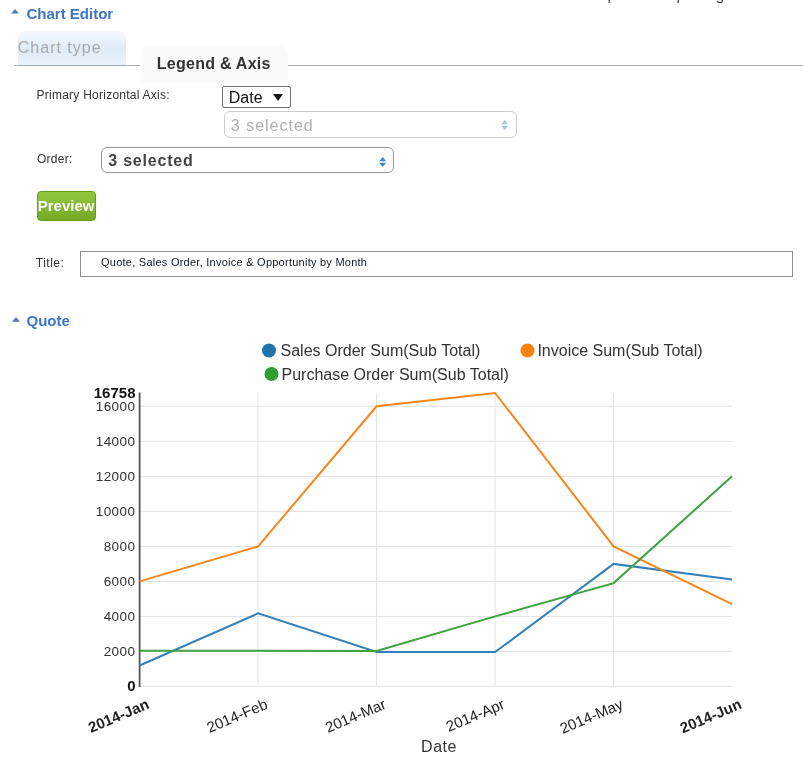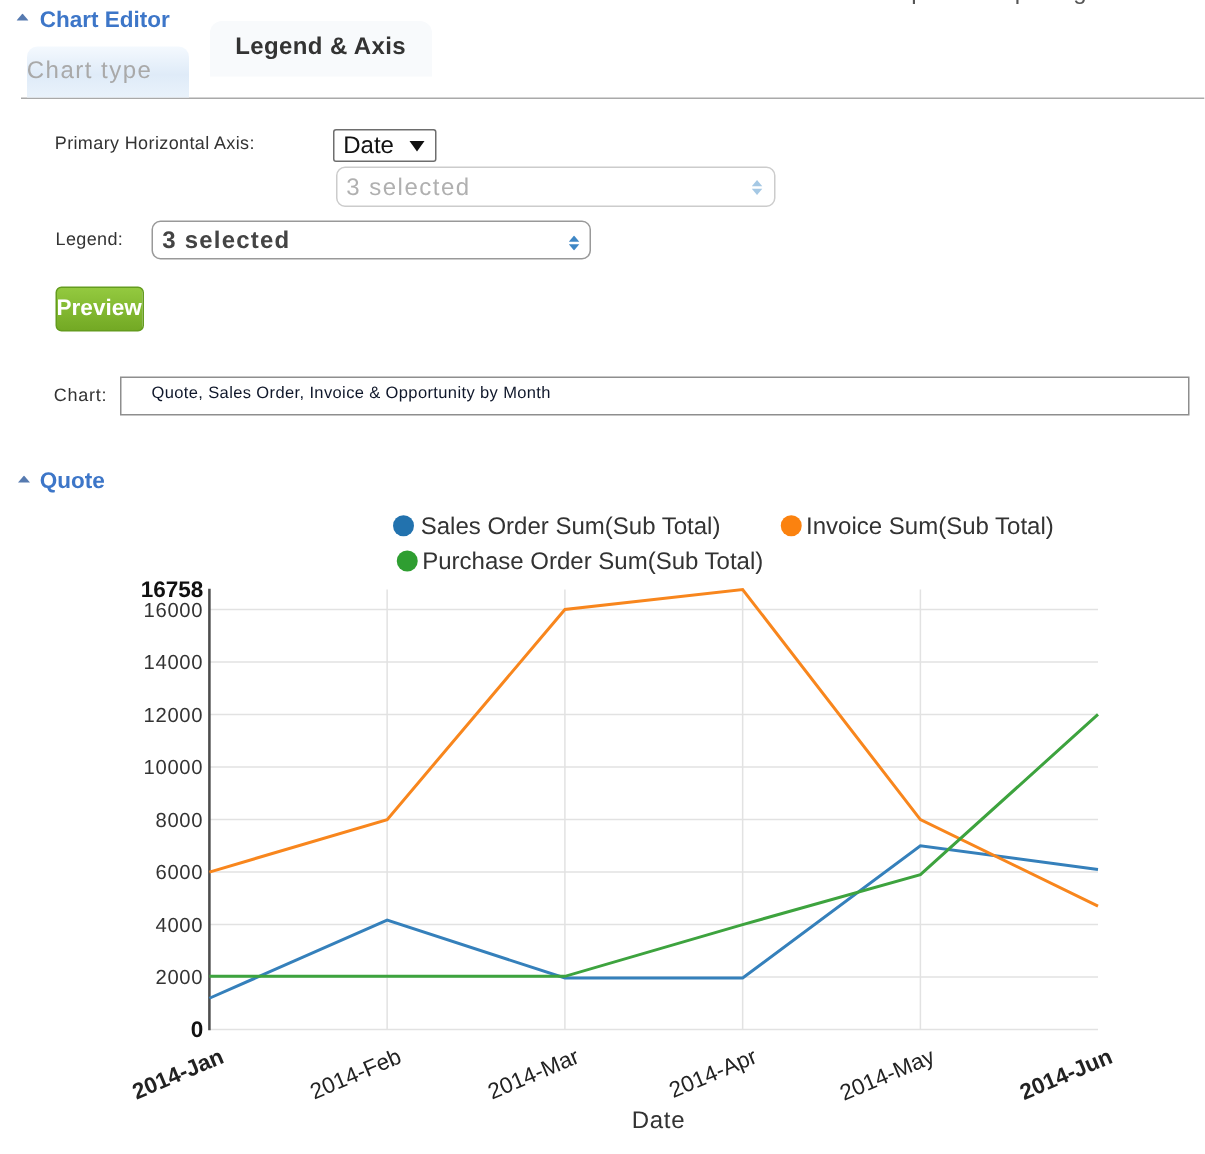--- a/index.html
+++ b/index.html
@@ -17,45 +17,45 @@
   <div class="abs" style="left:676.5px; top:-14px; font-size:16px; color:#555;">p</div>
   <div class="abs" style="left:715.5px; top:-14px; font-size:16px; color:#555;">g</div>
 
   <svg class="abs" style="left:11.4px; top:9.2px;" width="8" height="5">
       <path d="M4 0 L8 4.6 L0 4.6 Z" fill="#567ab0"></path>
     </svg>
   <div class="abs hdr" style="left:26.5px; top:5px;">Chart Editor</div>
 
   <div class="abs" style="left:14px; top:65px; width:789px; height:1.3px; background:#a9a9a9;"></div>
   <div class="abs" style="left:17.8px; top:31px; width:108px; height:34px; background:linear-gradient(#f4f9fe 0%,#dfebf8 55%,#e9f2fb 100%); border-radius:7px 7px 0 0; color:#a9a9a9; font-weight:normal; font-size:16px; text-align:left; line-height:34px; letter-spacing:1px;">Chart type</div>
-  <div class="abs" style="left:139.6px; top:14px; width:148.3px; height:37px; background:#f8fafc; border-radius:8px 8px 0 0; color:#333; font-weight:bold; font-size:16px; text-align:center; line-height:36px; letter-spacing:0.25px;">Legend &amp; Axis</div>
+  <div class="abs" style="left:139.6px; top:46px; width:148.3px; height:37px; background:#f8fafc; border-radius:8px 8px 0 0; color:#333; font-weight:bold; font-size:16px; text-align:center; line-height:36px; letter-spacing:0.25px;">Legend &amp; Axis</div>
 
   <div class="abs lbl" style="left:36.5px; top:88px;">Primary Horizontal Axis:</div>
   <div class="abs" style="left:222.3px; top:86.4px; width:68.7px; height:21.2px; border:1px solid #6e6e6e; border-radius:2px; background:#fff;"></div>
   <div class="abs" style="left:228.8px; top:89px; font-size:16px; color:#111;">Date</div>
   <div class="abs" style="left:272.8px; top:93.5px; width:0; height:0; border-left:5.3px solid transparent; border-right:5.3px solid transparent; border-top:7px solid #101010;"></div>
 
   <div class="abs" style="left:223.8px; top:111.4px; width:293.4px; height:26.2px; border:1px solid #ccc; border-radius:6px; background:#fff;"></div>
   <div class="abs" style="left:230.8px; top:116.5px; font-size:16px; color:#b0b0b0; letter-spacing:1px;">3 selected</div>
   <svg class="abs" style="left:501.3px; top:119.8px;" width="7.4" height="10" viewBox="0 0 7.4 10">
       <path d="M3.7 0 L7.2 4.2 L0.2 4.2 Z" fill="#a5c8e4"></path>
       <path d="M3.7 10 L7.2 5.8 L0.2 5.8 Z" fill="#a5c8e4"></path>
     </svg>
 
-  <div class="abs lbl" style="left:37px; top:151.5px;">Legend:</div>
+  <div class="abs lbl" style="left:37px; top:151.5px;">Order:</div>
   <div class="abs" style="left:100.5px; top:146.8px; width:293.5px; height:26.4px; border:1px solid #999; border-radius:6px; background:#fff;"></div>
   <div class="abs" style="left:108.2px; top:152px; font-size:16px; font-weight:bold; color:#444; letter-spacing:0.8px;">3 selected</div>
   <svg class="abs" style="left:379.2px; top:156.6px;" width="7.4" height="10" viewBox="0 0 7.4 10">
       <path d="M3.7 0 L7.2 4.2 L0.2 4.2 Z" fill="#3f87c5"></path>
       <path d="M3.7 10 L7.2 5.8 L0.2 5.8 Z" fill="#3f87c5"></path>
     </svg>
 
   <div class="abs" style="left:36.6px; top:191px; width:59px; height:29.6px; background:linear-gradient(#93c93f,#73a924); border:1px solid #649c1e; border-radius:4px; color:#fff; font-weight:bold; font-size:15px; text-align:center; line-height:28px;">Preview</div>
 
-  <div class="abs lbl" style="left:35.8px; top:255.5px; letter-spacing:0.5px;">Chart:</div>
+  <div class="abs lbl" style="left:35.8px; top:255.5px; letter-spacing:0.5px;">Title:</div>
   <div class="abs" style="left:80px; top:250.8px; width:713px; height:26.4px; border:1px solid #8e8e8e; background:#fff;"></div>
   <div class="abs" style="left:101px; top:255.5px; font-size:11px; color:#0f172a; letter-spacing:0.25px;">Quote, Sales Order, Invoice &amp; Opportunity by Month</div>
 
   <svg class="abs" style="left:12.4px; top:316.7px;" width="8" height="5">
       <path d="M4 0 L8 4.7 L0 4.7 Z" fill="#567ab0"></path>
     </svg>
   <div class="abs hdr" style="left:26.5px; top:312px;">Quote</div>
 
   <svg class="abs" style="left:0; top:330px;" width="803" height="439" viewBox="0 330 803 439">
 

